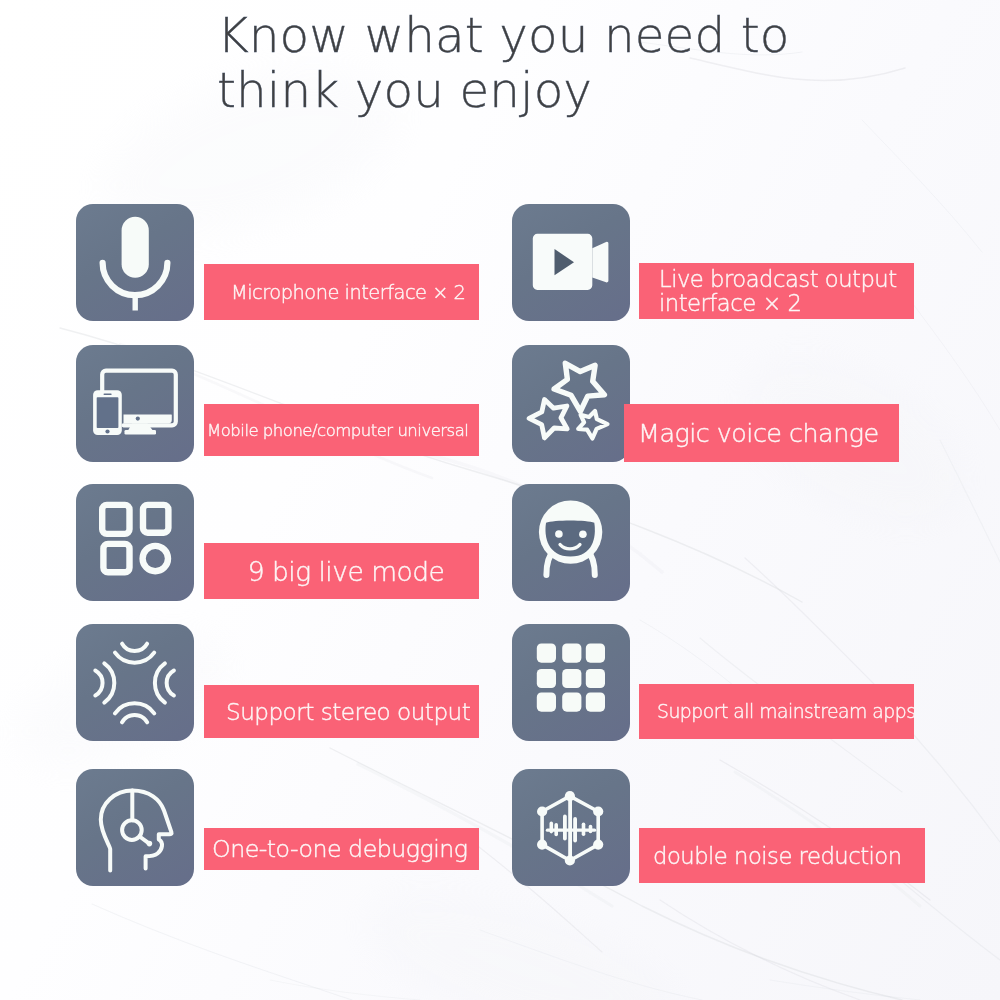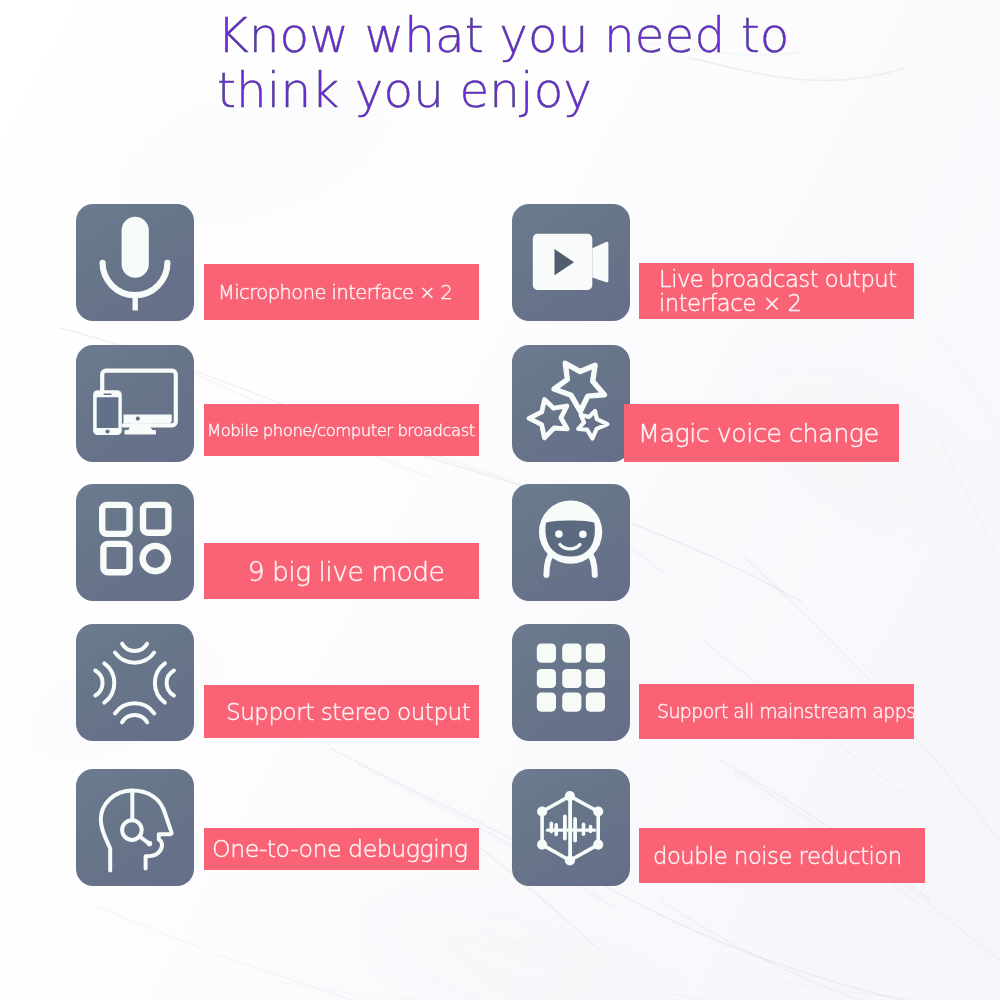--- a/index.html
+++ b/index.html
@@ -6,21 +6,21 @@
   body{width:1000px;height:1000px;overflow:hidden;
        font-family:"DejaVu Sans",sans-serif;-webkit-font-smoothing:antialiased;}
   .page{position:relative;width:1000px;height:1000px;overflow:hidden;background:#fbfbfd;}
 
   
   .bg{position:absolute;inset:0;background:
       linear-gradient(118deg, #ffffff 0%, #fefeff 35%, #fafafd 62%, #f6f6fa 100%);}
   .bg-veins{position:absolute;left:0;top:0;}
 
   
-  .title{position:absolute;left:217px;top:8px;width:660px;color:#6d28d9;
+  .title{position:absolute;left:217px;top:8px;width:660px;color:#404040;
          font-weight:300;font-size:48.4px;line-height:55px;letter-spacing:.1px;white-space:pre-line;
          -webkit-text-stroke:0.42px #3f4c63;}
 
   
   .tile{position:absolute;width:118px;height:117px;border-radius:17px;
         background:linear-gradient(147deg,#6c7b8f 0%,#677589 42%,#666e8a 100%);}
   .tile svg{position:absolute;left:0;top:0;display:block;}
   .bar{position:absolute;background:#fa6276;color:#fdf5f5;
        display:flex;align-items:center;box-sizing:border-box;}
   .bar .txt{font-weight:300;white-space:pre-line;display:block;letter-spacing:-0.5px;
@@ -78,21 +78,21 @@
   <div class="title">Know what you need to
 think you enjoy</div>
 
   <div class="tile" style="left:76px;top:204px">
     <svg width="118" height="117" viewBox="0 0 118 117">
       <rect x="45.6" y="12.8" width="27.2" height="61.0" rx="13.6" fill="#f7fbf9"></rect>
       <path d="M26.6 58.8 a32.4 32.4 0 0 0 64.8 0" fill="none" stroke="#f7fbf9" stroke-width="6.2" stroke-linecap="round"></path>
       <path d="M59.2 90.5 L59.2 106.5" fill="none" stroke="#f7fbf9" stroke-width="5.4"></path>
     </svg>
   </div>
-  <div class="bar" style="left:204px;top:264px;width:275px;height:56px;padding-left:14px">
+  <div class="bar" style="left:204px;top:264px;width:275px;height:56px;padding-left:27px">
     <span class="txt nowrap" style="font-size:19.4px">Microphone interface × 2</span>
   </div>
 
   <div class="tile" style="left:512px;top:204px">
     <svg width="118" height="117" viewBox="0 0 118 117">
       <path d="M20.8 34.4 a4.6 4.6 0 0 1 4.6-4.6 H75.7 a4.6 4.6 0 0 1 4.6 4.6 V81.3 a4.6 4.6 0 0 1 -4.6 4.6 H25.4 A4.6 4.6 0 0 1 20.8 81.3 Z" fill="#f8fbfa"></path>
       <path d="M80.3 44.3 L94.1 38.0 a1.6 1.6 0 0 1 2.3 1.5 V76.7 a1.6 1.6 0 0 1 -2.3 1.5 L80.3 73.5 Z" fill="#f8fbfa"></path>
       <path d="M42.5 45.0 L62.0 58.2 L42.5 71.2 Z" fill="#505d6e"></path>
     </svg>
   </div>
@@ -112,21 +112,21 @@
       <path d="M56.0 78.4 H71.5 L79.5 89.0 H50.0 Z" fill="#f7fbf9"></path>
       <rect x="48.5" y="85.0" width="31.5" height="4.6" rx="1.3" fill="#f7fbf9"></rect>
 
       <rect x="17.1" y="45.2" width="28.7" height="44.8" rx="4.6" fill="#f7fbf9"></rect>
       <rect x="20.7" y="52.3" width="21.7" height="30.7" rx="0.8" fill="#62718a"></rect>
       <rect x="27.5" y="48.4" width="8.2" height="1.6" rx="0.8" fill="#62718a"></rect>
       <circle cx="31.5" cy="86.5" r="2.1" fill="#62718a"></circle>
     </svg>
   </div>
   <div class="bar" style="left:204px;top:404px;width:275px;height:52px;padding-left:3px">
-    <span class="txt nowrap" style="font-size:16.5px">Mobile phone/computer broadcast</span>
+    <span class="txt nowrap" style="font-size:16.5px">Mobile phone/computer universal</span>
   </div>
 
   <div class="tile" style="left:512px;top:345px">
     <svg width="118" height="117" viewBox="0 0 118 117">
       <g fill="none" stroke="#f7fbf9" stroke-linejoin="round">
         <path d="M53.3 18.3 L68.3 26.6 L83.1 20.3 L80.7 36.3 L92.4 49.7 L75.7 51.1 L68.4 66.4 L59.1 50.3 L42.1 44.0 L55.4 34.4 Z" stroke-width="5.4"></path>
         <path d="M32.5 54.5 L41.6 63.2 L54.9 61.0 L48.9 72.8 L55.2 83.9 L42.1 83.0 L32.5 92.9 L29.7 79.7 L17.1 73.3 L29.8 66.9 Z" stroke-width="4.8"></path>
         <path d="M83.0 65.9 L84.9 74.2 L95.5 79.1 L84.6 83.9 L80.4 93.5 L75.1 84.7 L66.2 83.9 L72.1 77.4 L68.6 69.8 L77.0 72.0 Z" stroke-width="4.2"></path>
       </g>
     </svg>

